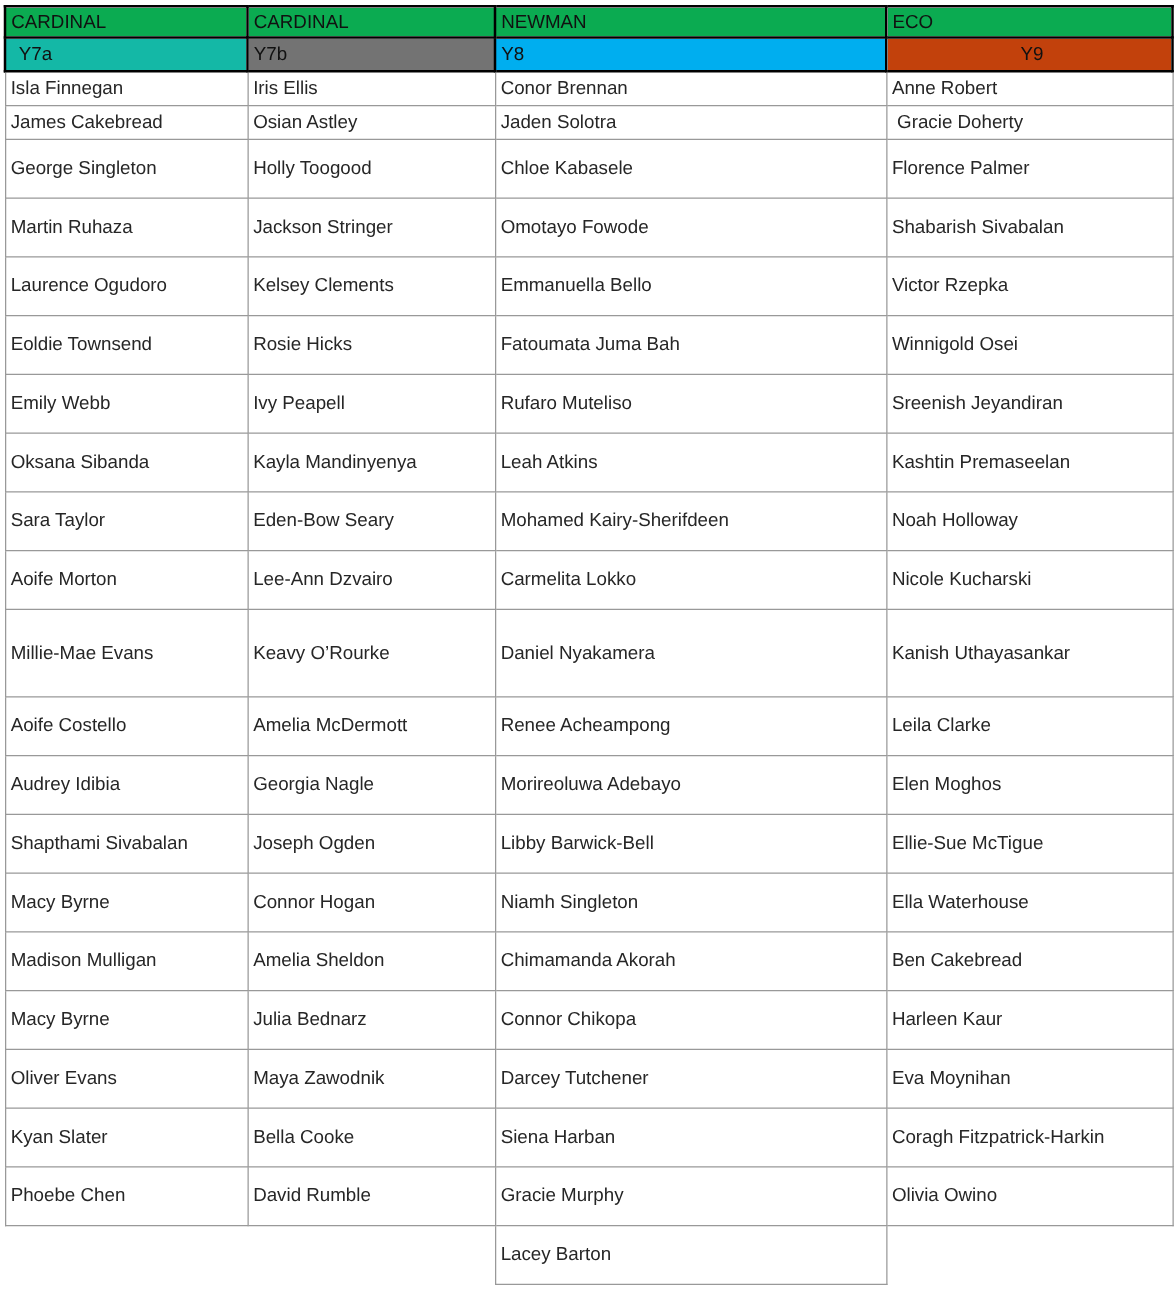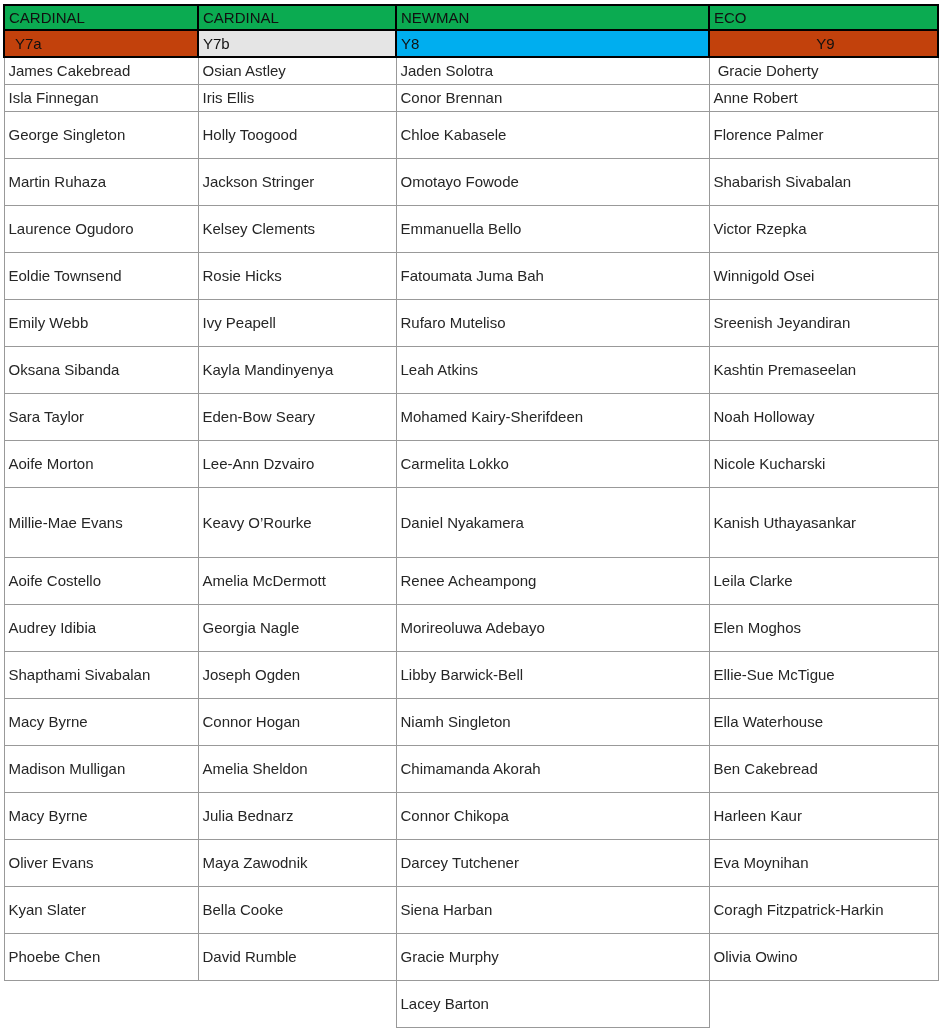--- a/index.html
+++ b/index.html
@@ -57,38 +57,38 @@
       <col style="width:229px">
     </colgroup>
     <thead>
       <tr class="house-row">
         <th style="background-color: rgb(11, 171, 81);">CARDINAL</th>
         <th style="background-color: rgb(11, 171, 81);">CARDINAL</th>
         <th style="background-color: rgb(11, 171, 81);">NEWMAN</th>
         <th style="background-color: rgb(11, 171, 81);">ECO</th>
       </tr>
       <tr class="year-row">
-        <th style="background-color: #c2410c; padding-left: 10px;">Y7a</th>
-        <th style="background-color: #e5e5e5;">Y7b</th>
+        <th style="background-color: #14b8a6; padding-left: 10px;">Y7a</th>
+        <th style="background-color: #737373;">Y7b</th>
         <th style="background-color: rgb(0, 174, 239);">Y8</th>
         <th style="background-color: #c2410c; text-align: center;">Y9</th>
       </tr>
     </thead>
     <tbody>
         <tr style="height: 27px;">
+          <td>Isla Finnegan</td>
+          <td>Iris Ellis</td>
+          <td>Conor Brennan</td>
+          <td>Anne Robert</td>
+        </tr>
+        <tr style="height: 27px;">
           <td>James Cakebread</td>
           <td>Osian Astley</td>
           <td>Jaden Solotra</td>
           <td> Gracie Doherty</td>
-        </tr>
-        <tr style="height: 27px;">
-          <td>Isla Finnegan</td>
-          <td>Iris Ellis</td>
-          <td>Conor Brennan</td>
-          <td>Anne Robert</td>
         </tr>
         <tr style="height: 47px; margin-top: 32px;">
           <td>George Singleton</td>
           <td>Holly Toogood</td>
           <td>Chloe Kabasele</td>
           <td>Florence Palmer</td>
         </tr>
         <tr style="height: 47px;">
           <td>Martin Ruhaza</td>
           <td>Jackson Stringer</td>

